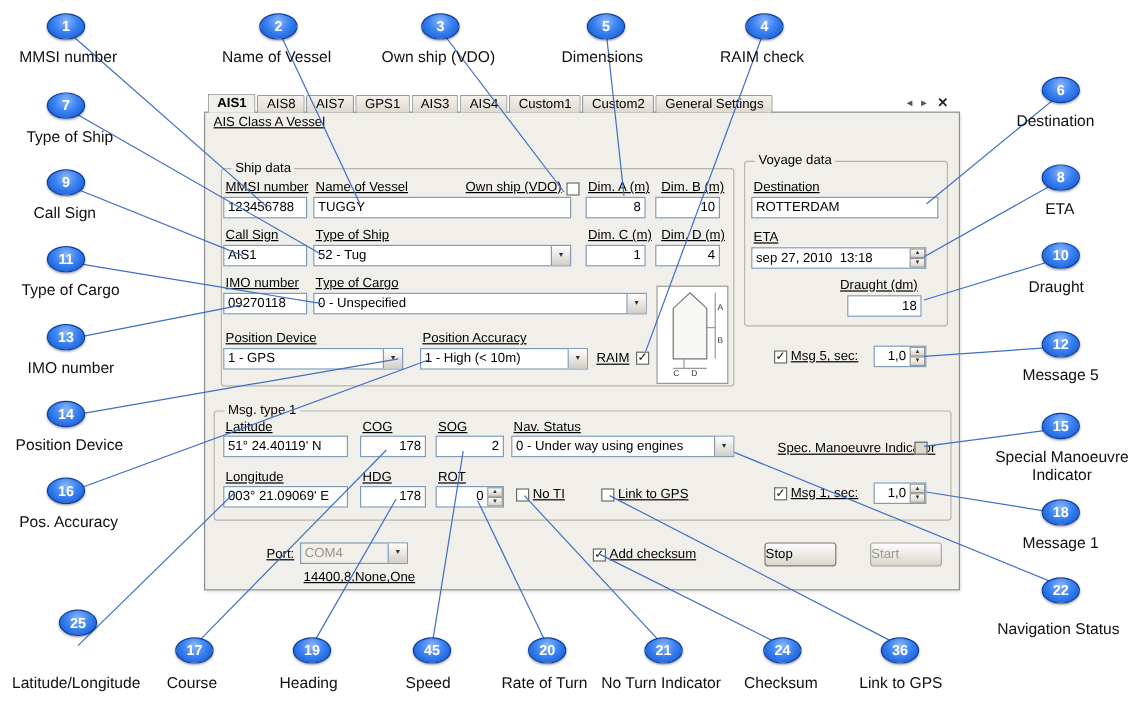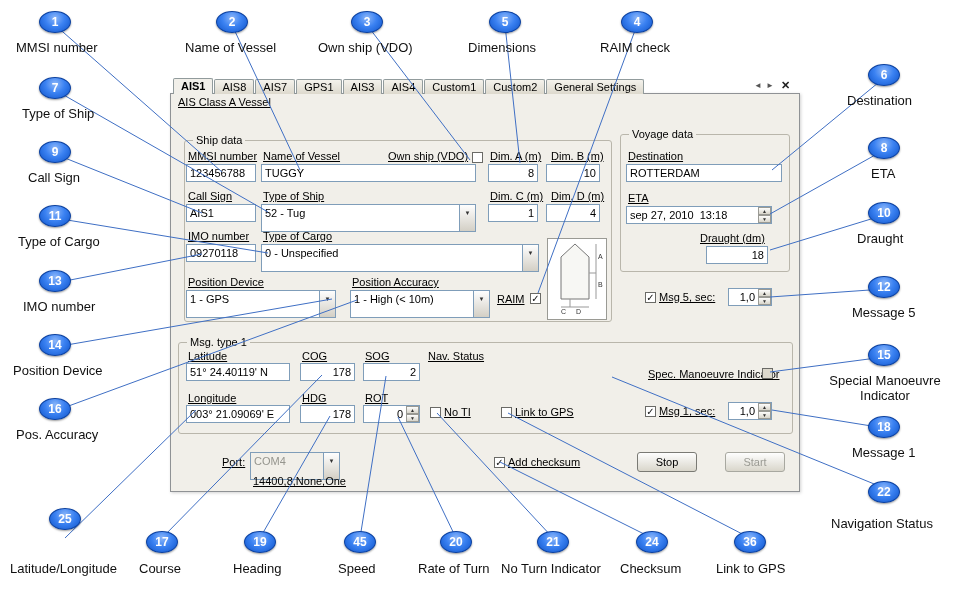--- a/index.html
+++ b/index.html
@@ -25,38 +25,38 @@
   .tab.sel { height: 16px; background: #f1efe9; font-weight: bold; }
   .tabnav { position: absolute; top: 3px; font-size: 8px; color: #555; z-index: 3; }
   .tabclose { position: absolute; top: 1px; left: 611px; font-size: 11px; font-weight: bold; color: #222; z-index: 3; }
 
   .lbl { position: absolute; white-space: nowrap; text-decoration: underline; }
   .gb { position: absolute; border: 1px solid #b9b6ab; border-radius: 3px; }
   .gb-t { position: absolute; top: -7px; left: 8px; background: #f1efe9; padding: 0 3px; white-space: nowrap; font-size: 11px; }
   .tb { position: absolute; height: 18px; border: 1px solid #7f9db9; background: #fff;
         font-family: "Liberation Sans", sans-serif; font-size: 11px; padding: 0 3px; }
   .tb-r { text-align: right; }
-  .combo { position: absolute; height: 28px; border: 1px solid #7f9db9; background: #fff; }
+  .combo { position: absolute; height: 18px; border: 1px solid #7f9db9; background: #fff; }
   .combo-val { position: absolute; left: 3px; top: 2px; right: 18px; white-space: nowrap; overflow: hidden; }
   .combo-btn { position: absolute; right: 0; top: 0; bottom: 0; width: 16px;
                background: linear-gradient(#fefefe, #d3cfc5); border-left: 1px solid #7f9db9;
                font-size: 6px; text-align: center; line-height: 16px; color: #333; }
   .combo.disabled { background: #f1efe9; }
   .combo.disabled .combo-val { color: #95958e; }
   .cb { position: absolute; width: 11px; height: 11px; border: 1px solid #6a6a66; background: #fff;
         font-size: 10px; line-height: 10px; text-align: center; color: #111; }
   .cb.gray { background: #ddd9cd; }
   .numctl { position: absolute; height: 18px; }
   .numctl .tb { left: 0; top: 0; width: 100%; height: 100%; padding-right: 16px; }
   .numctl .tb.lft { padding-right: 16px; text-align: left; }
   .spin { position: absolute; right: 1px; top: 1px; bottom: 1px; width: 13px; display: flex; flex-direction: column; }
   .spin-b { flex: 1; border: 1px solid #9a9a94; background: linear-gradient(#fdfdfc, #d8d5ca);
             font-size: 5px; line-height: 7px; text-align: center; color: #333; overflow: hidden; }
   .btn { position: absolute; height: 20px; border: 1px solid #7a7a74; border-radius: 3px;
-         background: linear-gradient(#fefefe, #d9d6cb); font-size: 11px; text-align: center; line-height: 18px; }
+         background: linear-gradient(#fefefe, #d9d6cb); font-size: 11px; text-align: left; line-height: 18px; }
   .btn.disabled { color: #9b9b94; border-color: #a8a8a0; }
   .diagram { position: absolute; left: 377px; top: 160px; width: 60px; height: 82px;
              border: 1px solid #9a9a94; background: #fff; }
   .dim-letter { position: absolute; font-size: 7px; color: #333; }
 </style>
 </head>
 <body>
 
 <svg id="lines">
   <g stroke="#3f6fc4" stroke-width="1">
@@ -259,20 +259,24 @@
   <div class="gb" style="left:8px;top:264px;width:615px;height:92px">
     <span class="gb-t">Msg. type 1</span>
   </div>
   <div class="lbl" style="left:18px;top:272px">Latitude</div>
   <input class="tb" style="left: 16px; top: 285px; width: 104px;" value="51° 24.40119' N">
   <div class="lbl" style="left:132px;top:272px">COG</div>
   <input class="tb tb-r" style="left: 130px; top: 285px; width: 55px;" value="178">
   <div class="lbl" style="left:195px;top:272px">SOG</div>
   <input class="tb tb-r" style="left: 193px; top: 285px; width: 57px;" value="2">
   <div class="lbl" style="left:258px;top:272px">Nav. Status</div>
+  <div class="combo" style="left:256px;top:285px;width:186px">
+    <span class="combo-val">0 - Under way using engines</span>
+    <span class="combo-btn">▼</span>
+  </div>
   <div class="lbl" style="left:478px;top:290px">Spec. Manoeuvre Indicator</div>
   <span class="cb gray" style="left:592px;top:290px"></span>
 
   <div class="lbl" style="left:18px;top:314px">Longitude</div>
   <input class="tb" style="left: 16px; top: 327px; width: 104px;" value="003° 21.09069' E">
   <div class="lbl" style="left:132px;top:314px">HDG</div>
   <input class="tb tb-r" style="left: 130px; top: 327px; width: 55px;" value="178">
   <div class="lbl" style="left:195px;top:314px">ROT</div>
   <div class="numctl" style="left:193px;top:327px;width:57px">
     <input class="tb tb-r" value="0" style="">

